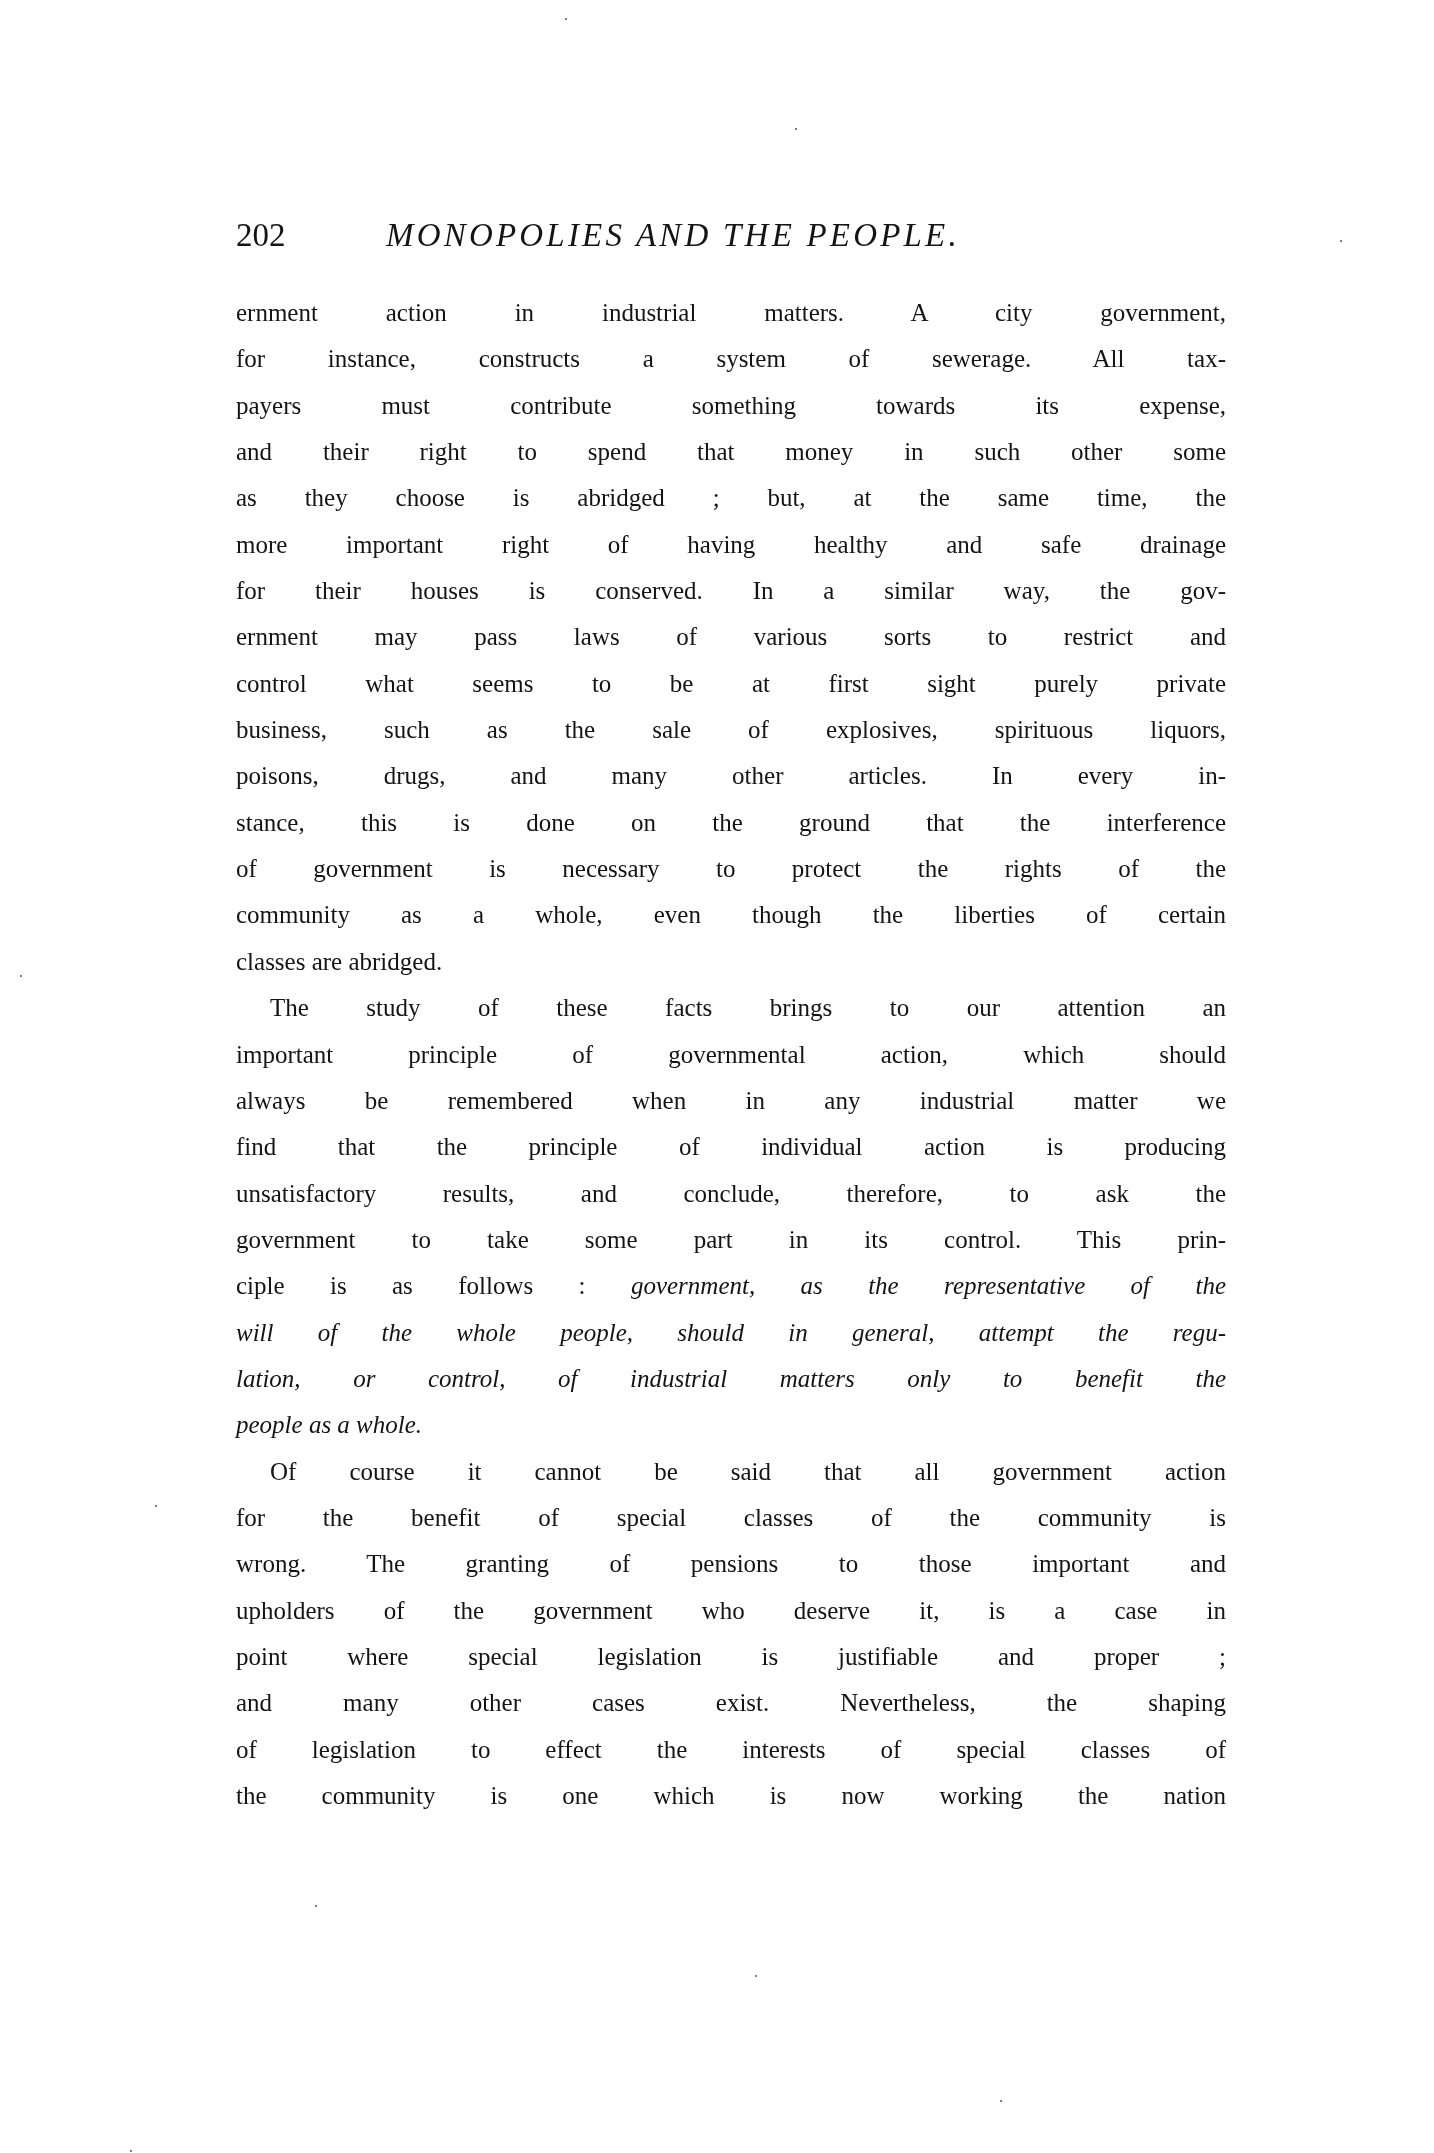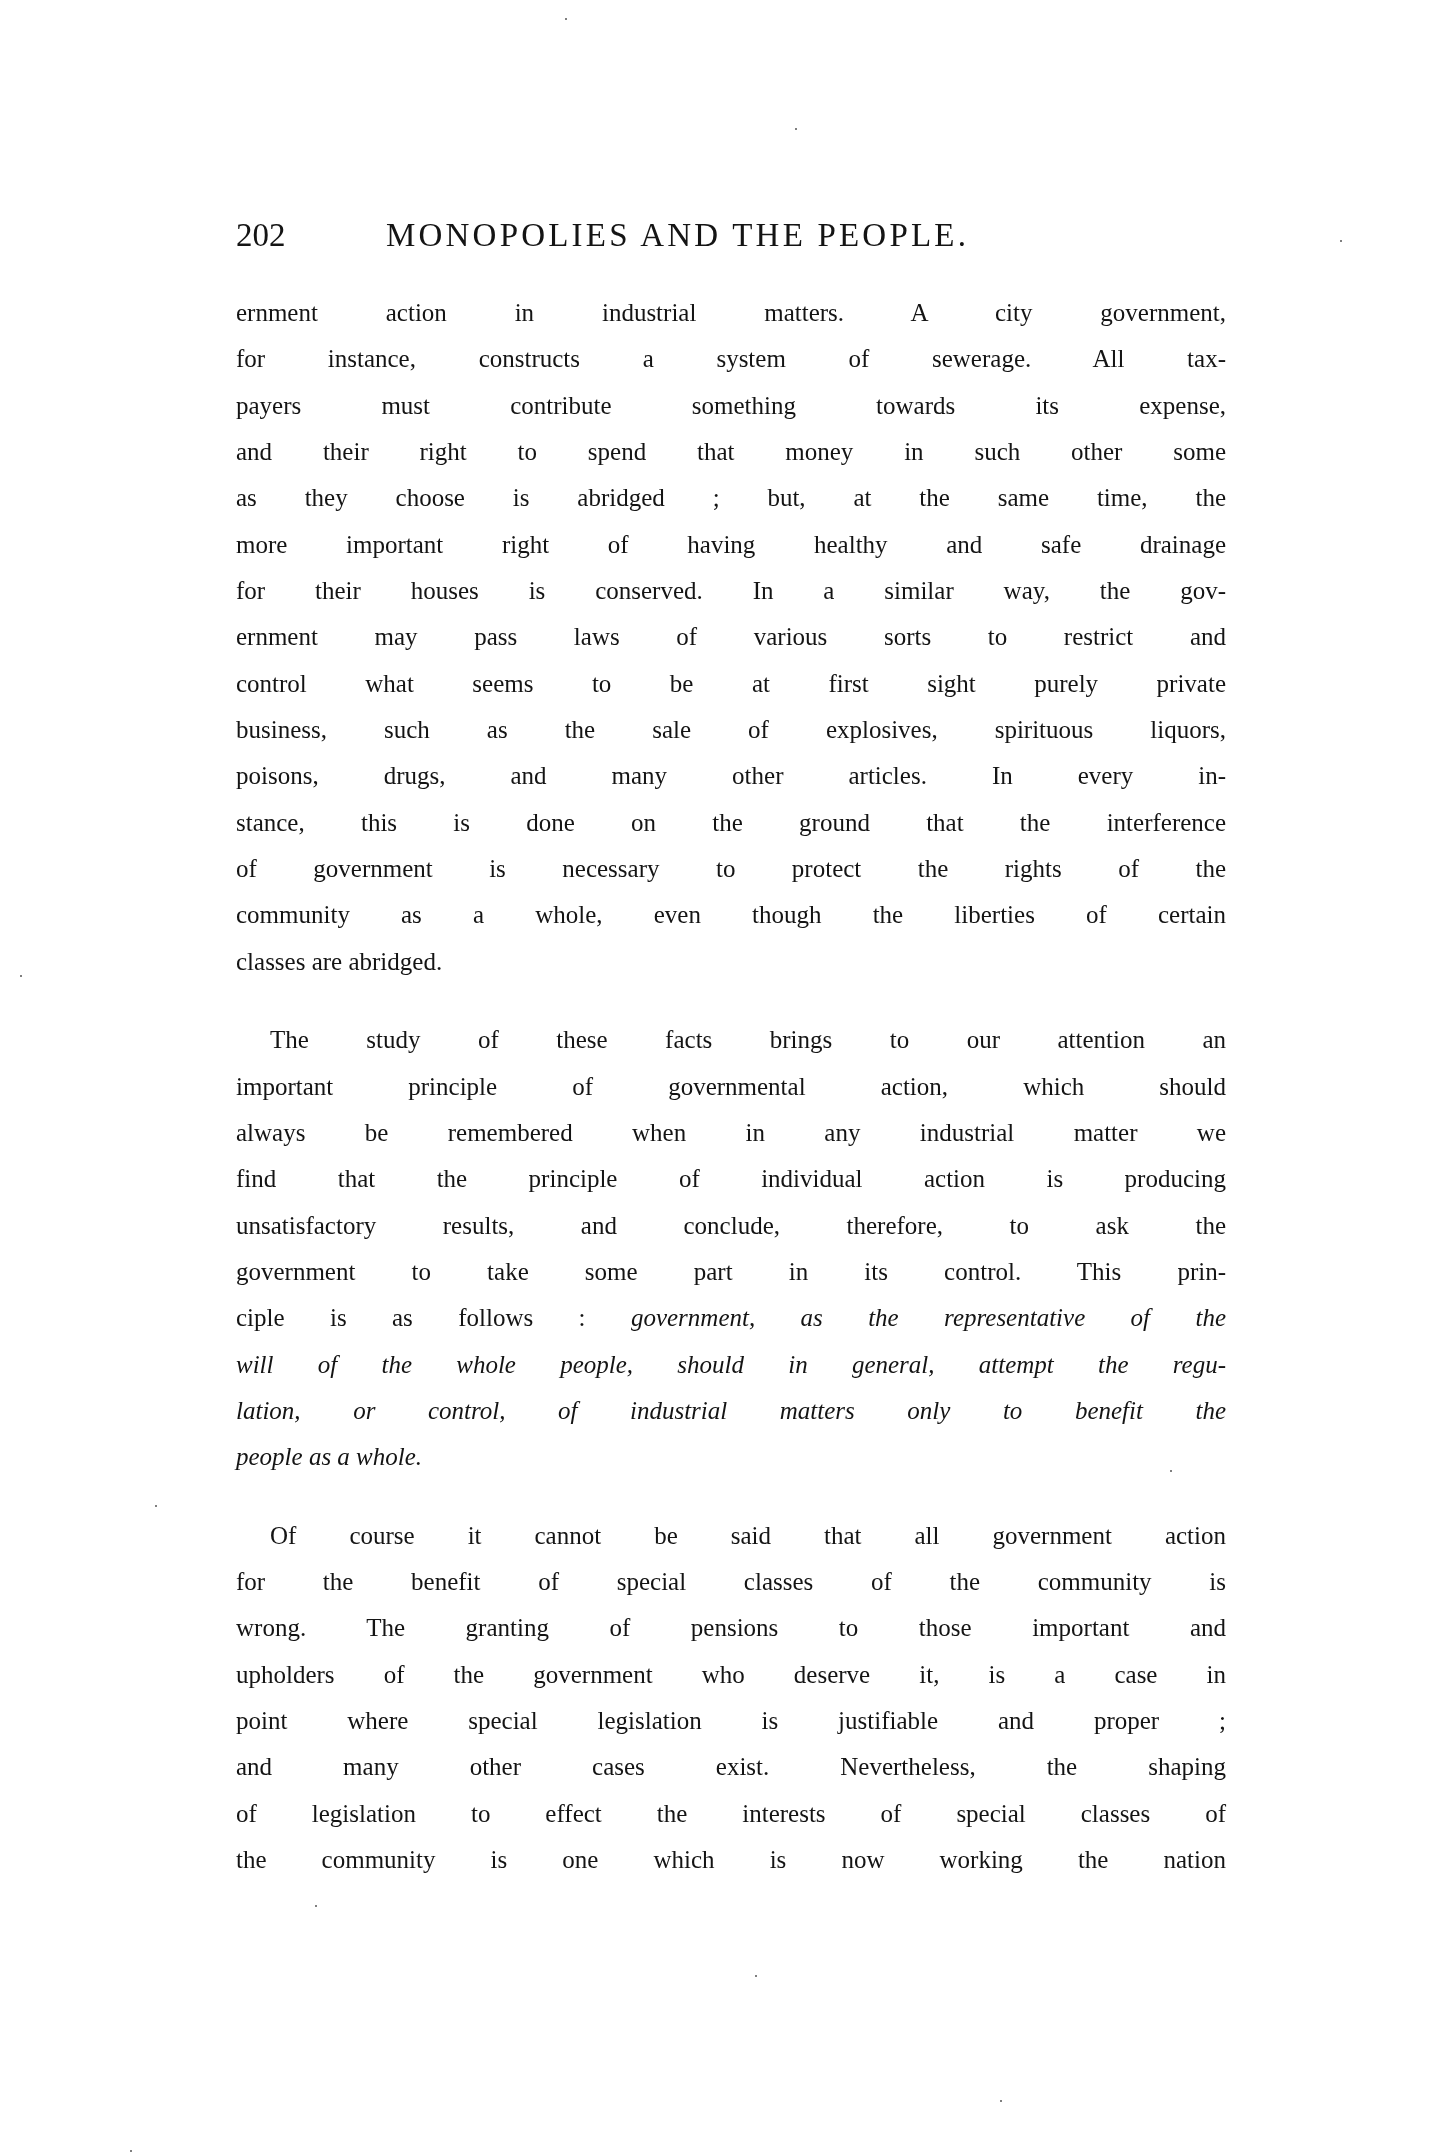--- a/index.html
+++ b/index.html
@@ -1,24 +1,24 @@
 <!DOCTYPE html>
 <html><head>
 <meta charset="utf-8">
 <style>
   html, body { margin: 0; padding: 0; background: #ffffff; }
   body { width: 1434px; height: 2153px; position: relative; overflow: hidden; }
   .page { position: absolute; left: 0; top: 0; width: 1139px; height: 2153px; background: #ffffff; color: #141414; font-family: "Liberation Serif", "DejaVu Serif", serif; }
   .running-head { position: absolute; left: 236px; top: 210px; width: 990px; height: 50px; font-size: 33px; line-height: 50px; }
   .page-number { position: absolute; left: 0; top: 0; }
-  .running-title { position: absolute; left: 150px; top: 0; letter-spacing: 3.2px; }
+  .running-title { position: absolute; left: 150px; top: 0; font-style: italic; letter-spacing: 3.2px; }
   .body-text { position: absolute; left: 236px; top: 290px; width: 990px; }
   .line { display: block; height: 46.35px; line-height: 46.35px; font-size: 25px; white-space: nowrap; text-align: justify; text-align-last: justify; }
   .line.last { text-align-last: left; }
-  .line.indent { padding-left: 34px; margin-top: 32px; }
+  .line.indent { padding-left: 34px; }
   .it { font-style: italic; }
   .speck { position: absolute; width: 2px; height: 2px; background: #555; border-radius: 1px; }
 </style>
 </head>
 <body>
 
 <div class="page">
 
   <div class="running-head">
     <span class="page-number">202</span>

